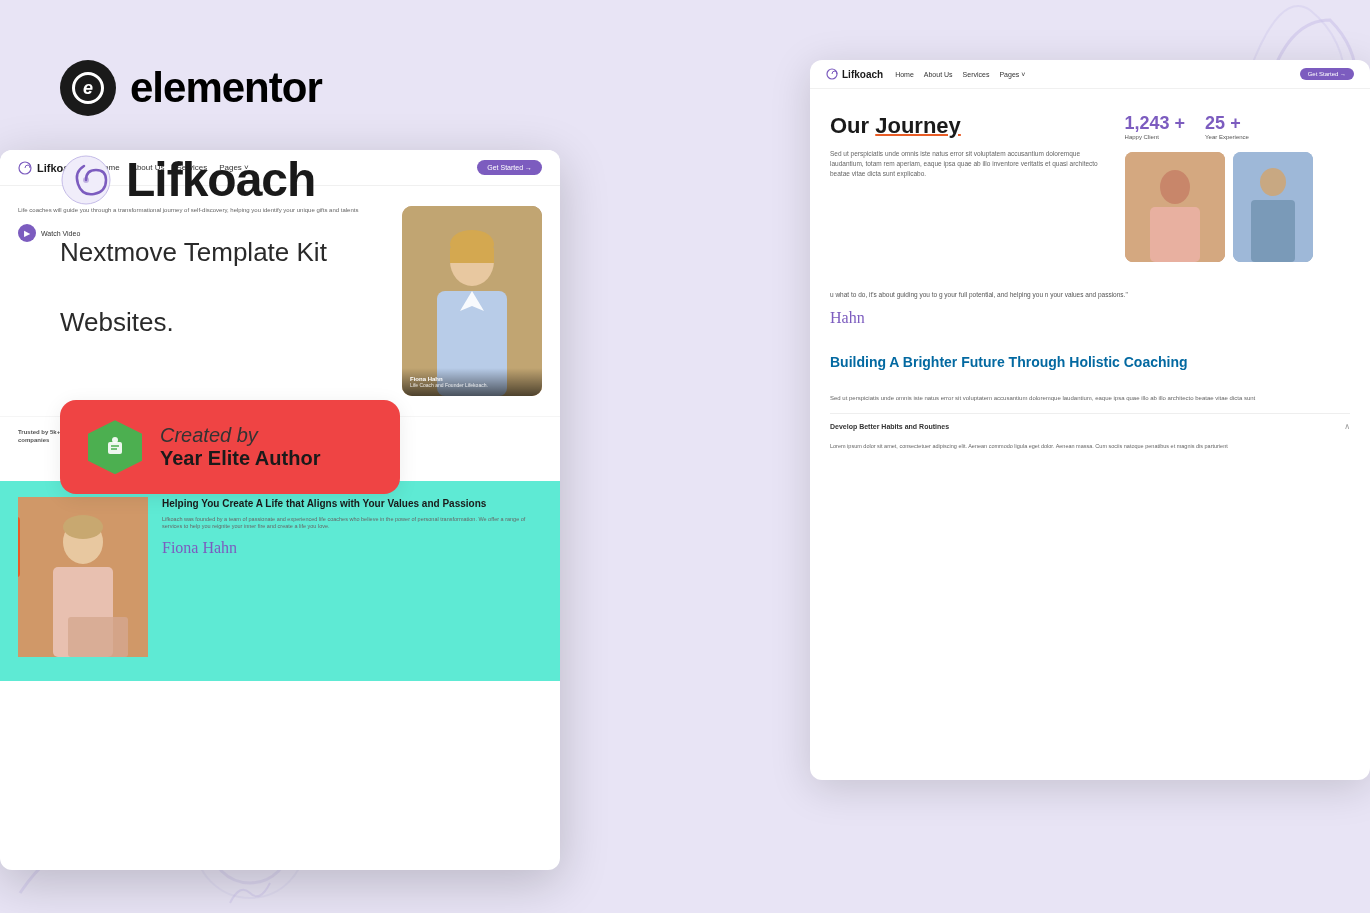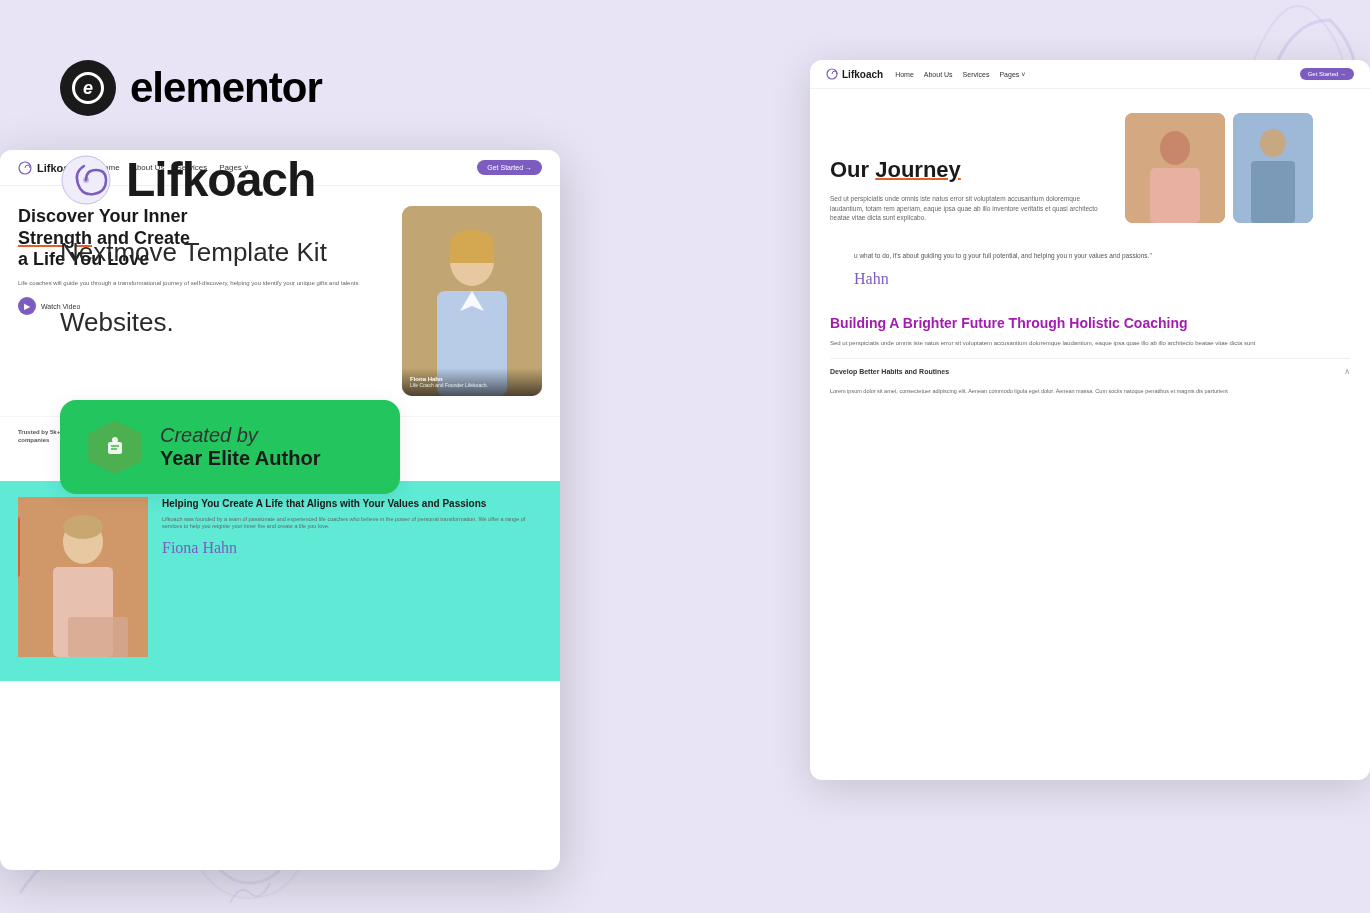--- a/index.html
+++ b/index.html
@@ -78,21 +78,21 @@
     .tagline {
       font-size: 26px;
       font-weight: 400;
       color: #2a2a2a;
       line-height: 1.35;
       margin-bottom: 60px;
     }
 
     
     .author-badge {
-      background: #22c55e;
+      background: #ef4444;
       border-radius: 16px;
       padding: 20px 28px;
       display: flex;
       align-items: center;
       gap: 18px;
       box-shadow: 0 4px 20px rgba(0,0,0,0.08);
       width: 340px;
     }
     .author-icon {
       width: 54px;
@@ -359,21 +359,20 @@
       color: white;
       font-size: 6px;
       padding: 3px 8px;
       border-radius: 20px;
     }
 
     .back-hero {
       display: flex;
       padding: 24px 20px 16px;
       gap: 24px;
-      align-items: flex-end;
     }
     .back-hero-text {
       flex: 1.2;
     }
     .back-hero-title {
       font-size: 22px;
       font-weight: 800;
       color: #1a1a1a;
       line-height: 1.2;
       margin-bottom: 10px;
@@ -418,37 +417,36 @@
       height: 110px;
       background: linear-gradient(135deg, #9eb8d8 0%, #7a9ab8 100%);
     }
 
     .back-quote {
       padding: 12px 20px;
       font-size: 6.5px;
       color: #555;
       line-height: 1.5;
       border-left: none;
-      margin-left: 24px;
     }
     .back-quote-sig {
       font-size: 14px;
       font-family: cursive;
       color: #7c5cbf;
       margin-top: 6px;
     }
 
     .back-service {
       padding: 12px 20px;
     }
     .back-service-title {
       font-size: 14px;
       font-weight: 700;
-      color: #a21caf;
-      margin-bottom: 8px;
+      color: #0369a1;
+      margin-bottom: 24px;
     }
     .back-service-desc {
       font-size: 6px;
       color: #666;
       line-height: 1.5;
       margin-bottom: 10px;
     }
     .back-accordion-item {
       border-top: 1px solid #eee;
       padding: 8px 0;
@@ -571,20 +569,30 @@
 
   <div class="back-hero">
     <div class="back-hero-text">
       <div class="back-hero-title">
         <span>Our</span>
         <span class="back-hero-title-underline">Journey</span><br>
       </div>
       <div style="font-size:6.5px;color:#666;line-height:1.5;">Sed ut perspiciatis unde omnis iste natus error sit voluptatem accusantium doloremque laudantium, totam rem aperiam, eaque ipsa quae ab illo inventore veritatis et quasi architecto beatae vitae dicta sunt explicabo.</div>
     </div>
     <div class="back-hero-right">
+      <div class="back-stats">
+        <div>
+          <div class="back-stat-number">1,243 +</div>
+          <div class="back-stat-label">Happy Client</div>
+        </div>
+        <div>
+          <div class="back-stat-number">25 +</div>
+          <div class="back-stat-label">Year Experience</div>
+        </div>
+      </div>
       <div class="back-photos">
         <div class="back-photo back-photo-1">
           
           <svg width="100" height="110" viewBox="0 0 100 110">
             <rect width="100" height="110" fill="#d4a880"></rect>
             <ellipse cx="50" cy="35" rx="15" ry="17" fill="#c8866a"></ellipse>
             <rect x="25" y="55" width="50" height="55" rx="5" fill="#e8b0a0"></rect>
           </svg>
         </div>
         <div class="back-photo back-photo-2">
@@ -631,26 +639,20 @@
       <span class="preview-nav-link">Services</span>
       <span class="preview-nav-link">Pages ˅</span>
     </div>
     <div class="preview-nav-btn">
       <span>Get Started →</span>
     </div>
   </div>
 
   <div class="preview-hero">
     <div class="preview-hero-text">
-      <div class="preview-hero-title">
-        <span>Discover Your Inner</span><br>
-        <span class="preview-hero-title-underline">Strength</span>
-        <span> and Create</span><br>
-        <span>a Life You Love</span>
-      </div>
       <div class="preview-hero-desc">Life coaches will guide you through a transformational journey of self-discovery, helping you identify your unique gifts and talents</div>
       <div class="preview-watch-btn">
         <div class="preview-play-icon">▶</div>
         <span>Watch Video</span>
       </div>
     </div>
     <div class="preview-hero-img">
       
       <svg width="140" height="190" viewBox="0 0 140 190">
         <rect width="140" height="190" fill="#c8a870"></rect>

